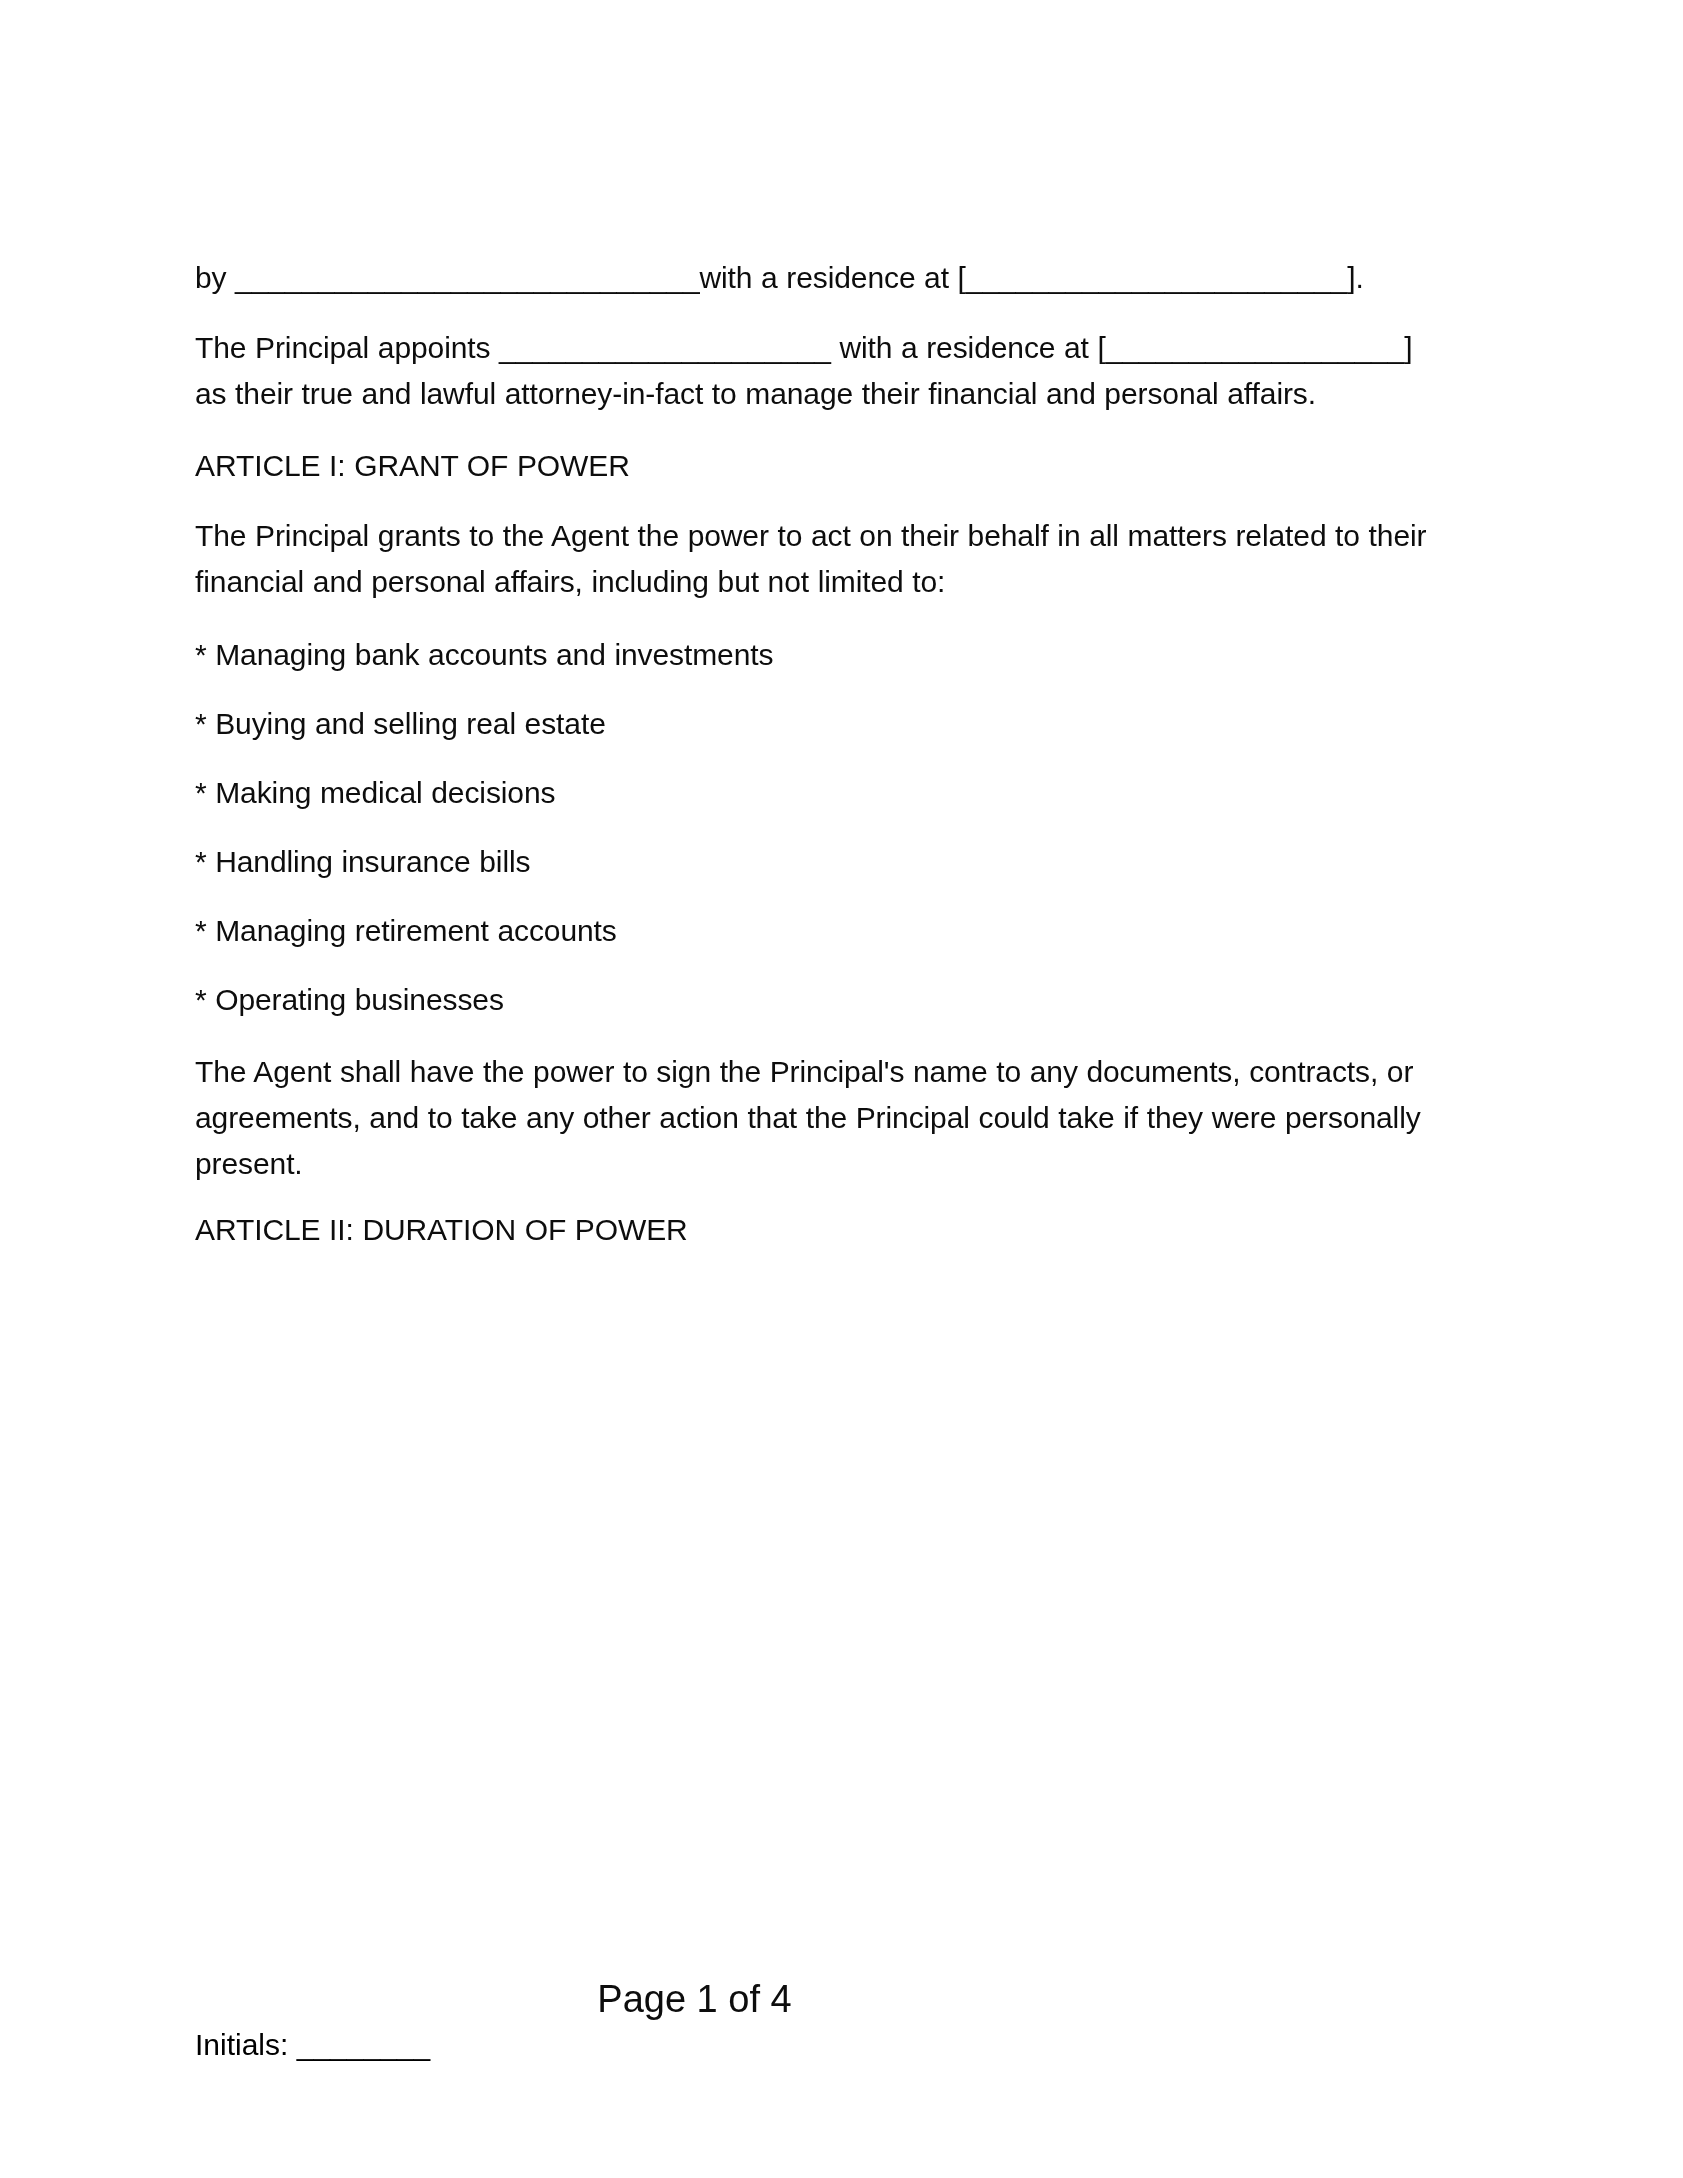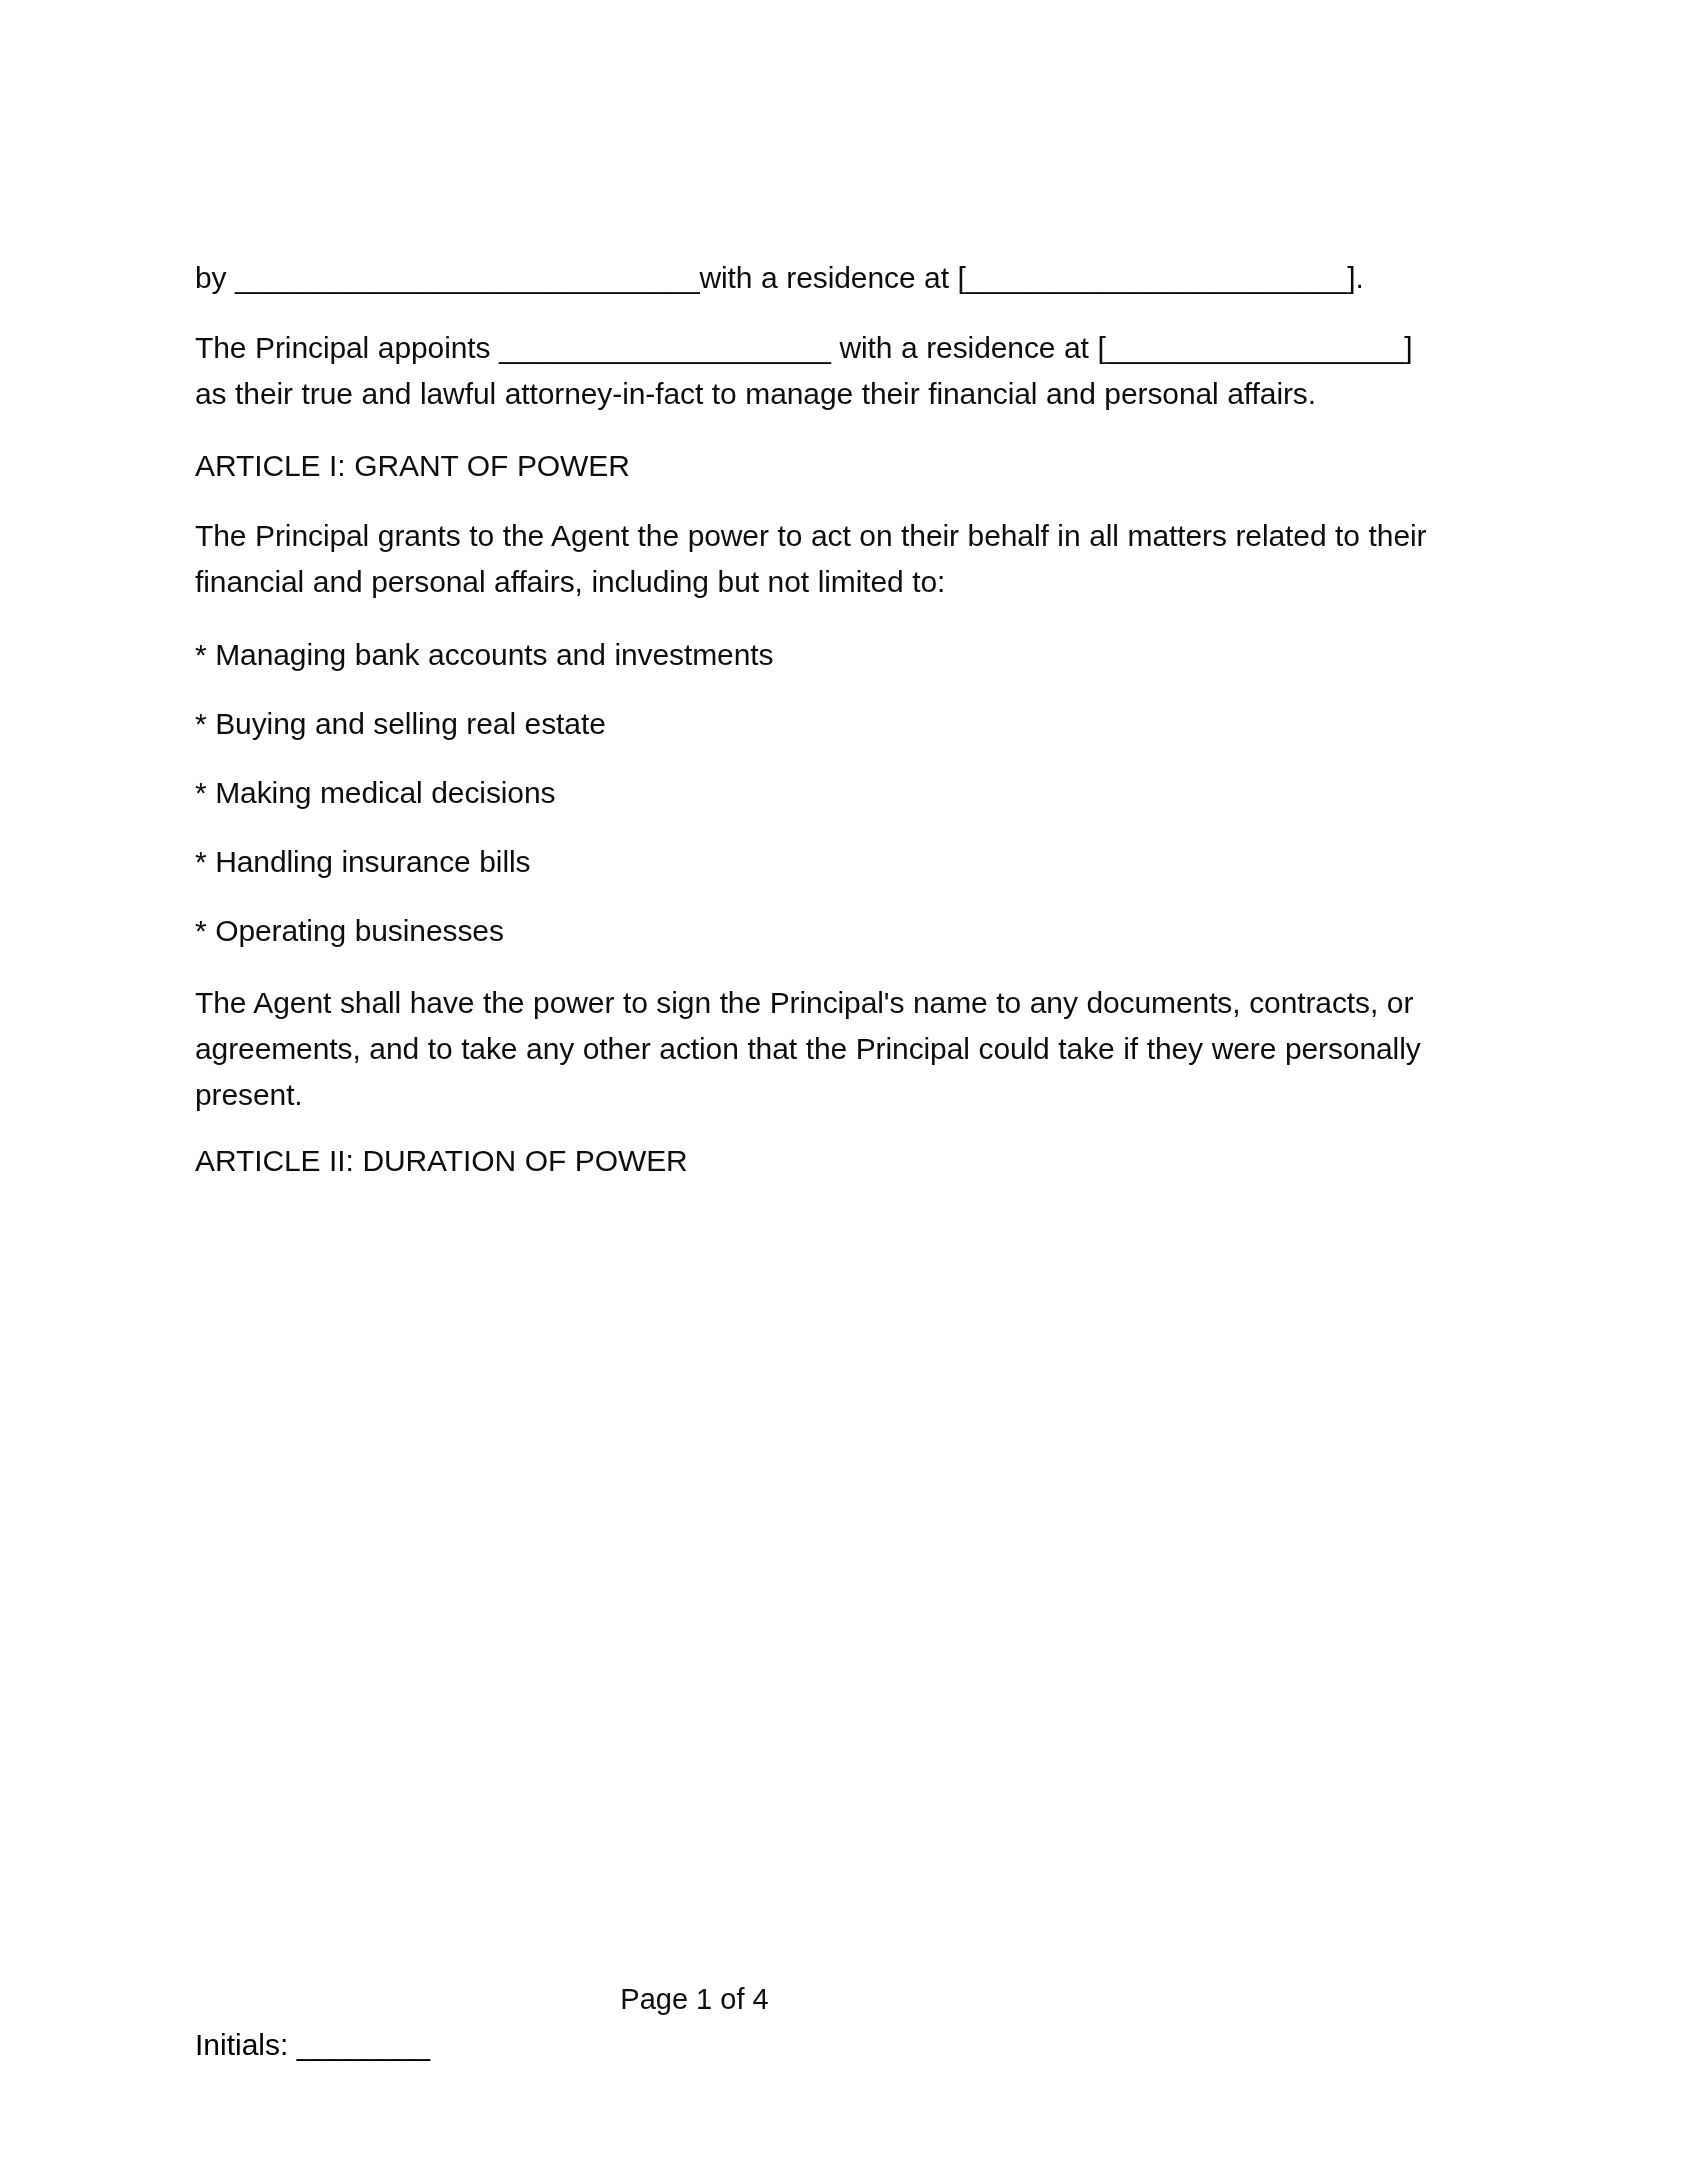--- a/index.html
+++ b/index.html
@@ -56,21 +56,21 @@
   .heading.art2    { margin-bottom: 24px; }
   .para.duration   { margin-bottom: 0; }
 
   
   .page-number {
     position: absolute;
     left: 0;
     top: 1980px;
     width: 1389px;
     text-align: center;
-    font-size: 29px;
+    font-size: 38px;
     line-height: 38px;
     color: #0d0d0d;
   }
 
   .initials {
     position: absolute;
     left: 195px;
     top: 2025px;
     font-size: 30px;
     line-height: 40px;
@@ -97,20 +97,21 @@
 
     <p class="bullet first">* Managing bank accounts and investments</p>
 
 
     <p class="bullet">* Buying and selling real estate</p>
 
     <p class="bullet">* Making medical decisions</p>
 
     <p class="bullet">* Handling insurance bills</p>
 
+    <p class="bullet">* Managing retirement accounts</p>
 
     <p class="bullet last">* Operating businesses</p>
 
     <p class="para agent">The Agent shall have the power to sign the Principal's name to any documents, contracts, or agreements, and to take any other action that the Principal could take if they were personally present.</p>
 
     <p class="heading art2">ARTICLE II: DURATION OF POWER</p>
 
 
   </div>
 

